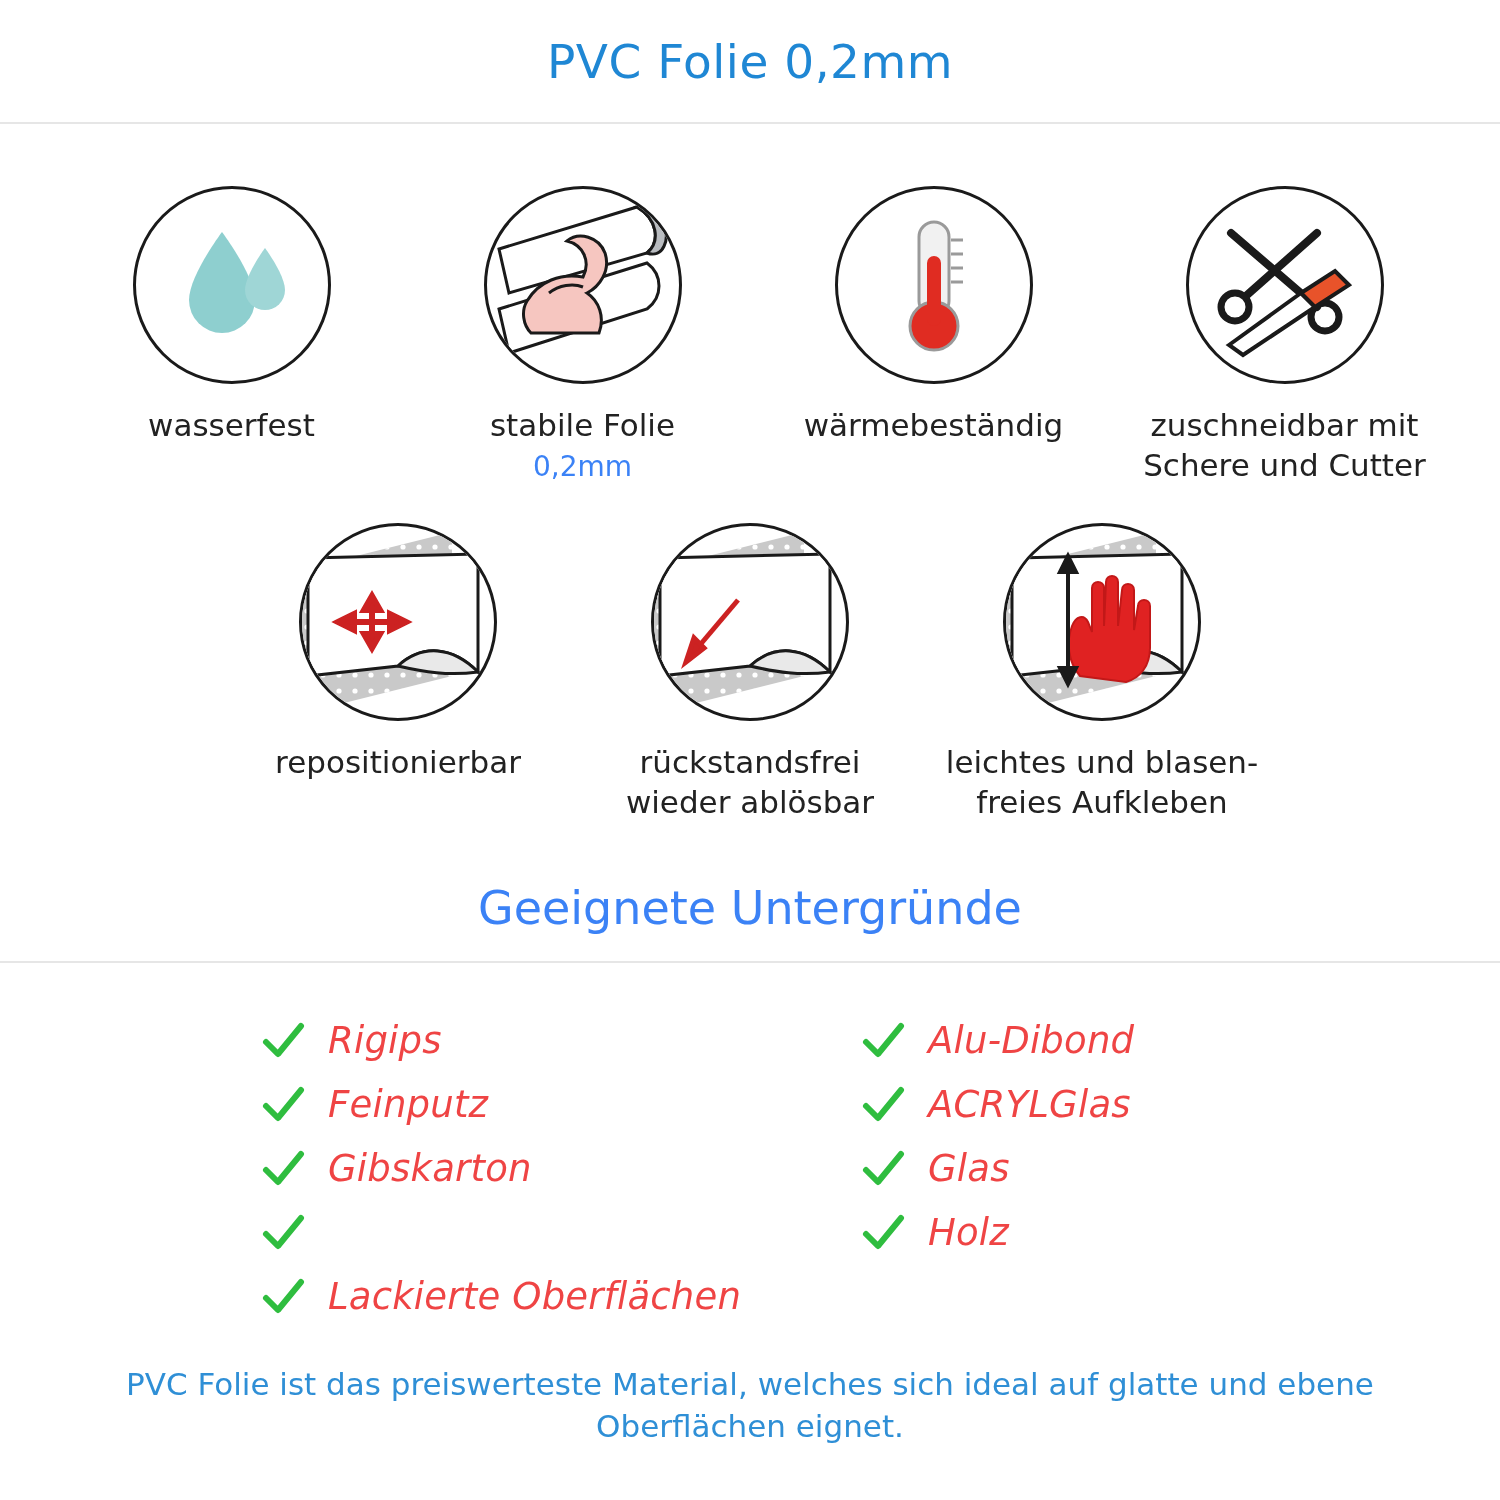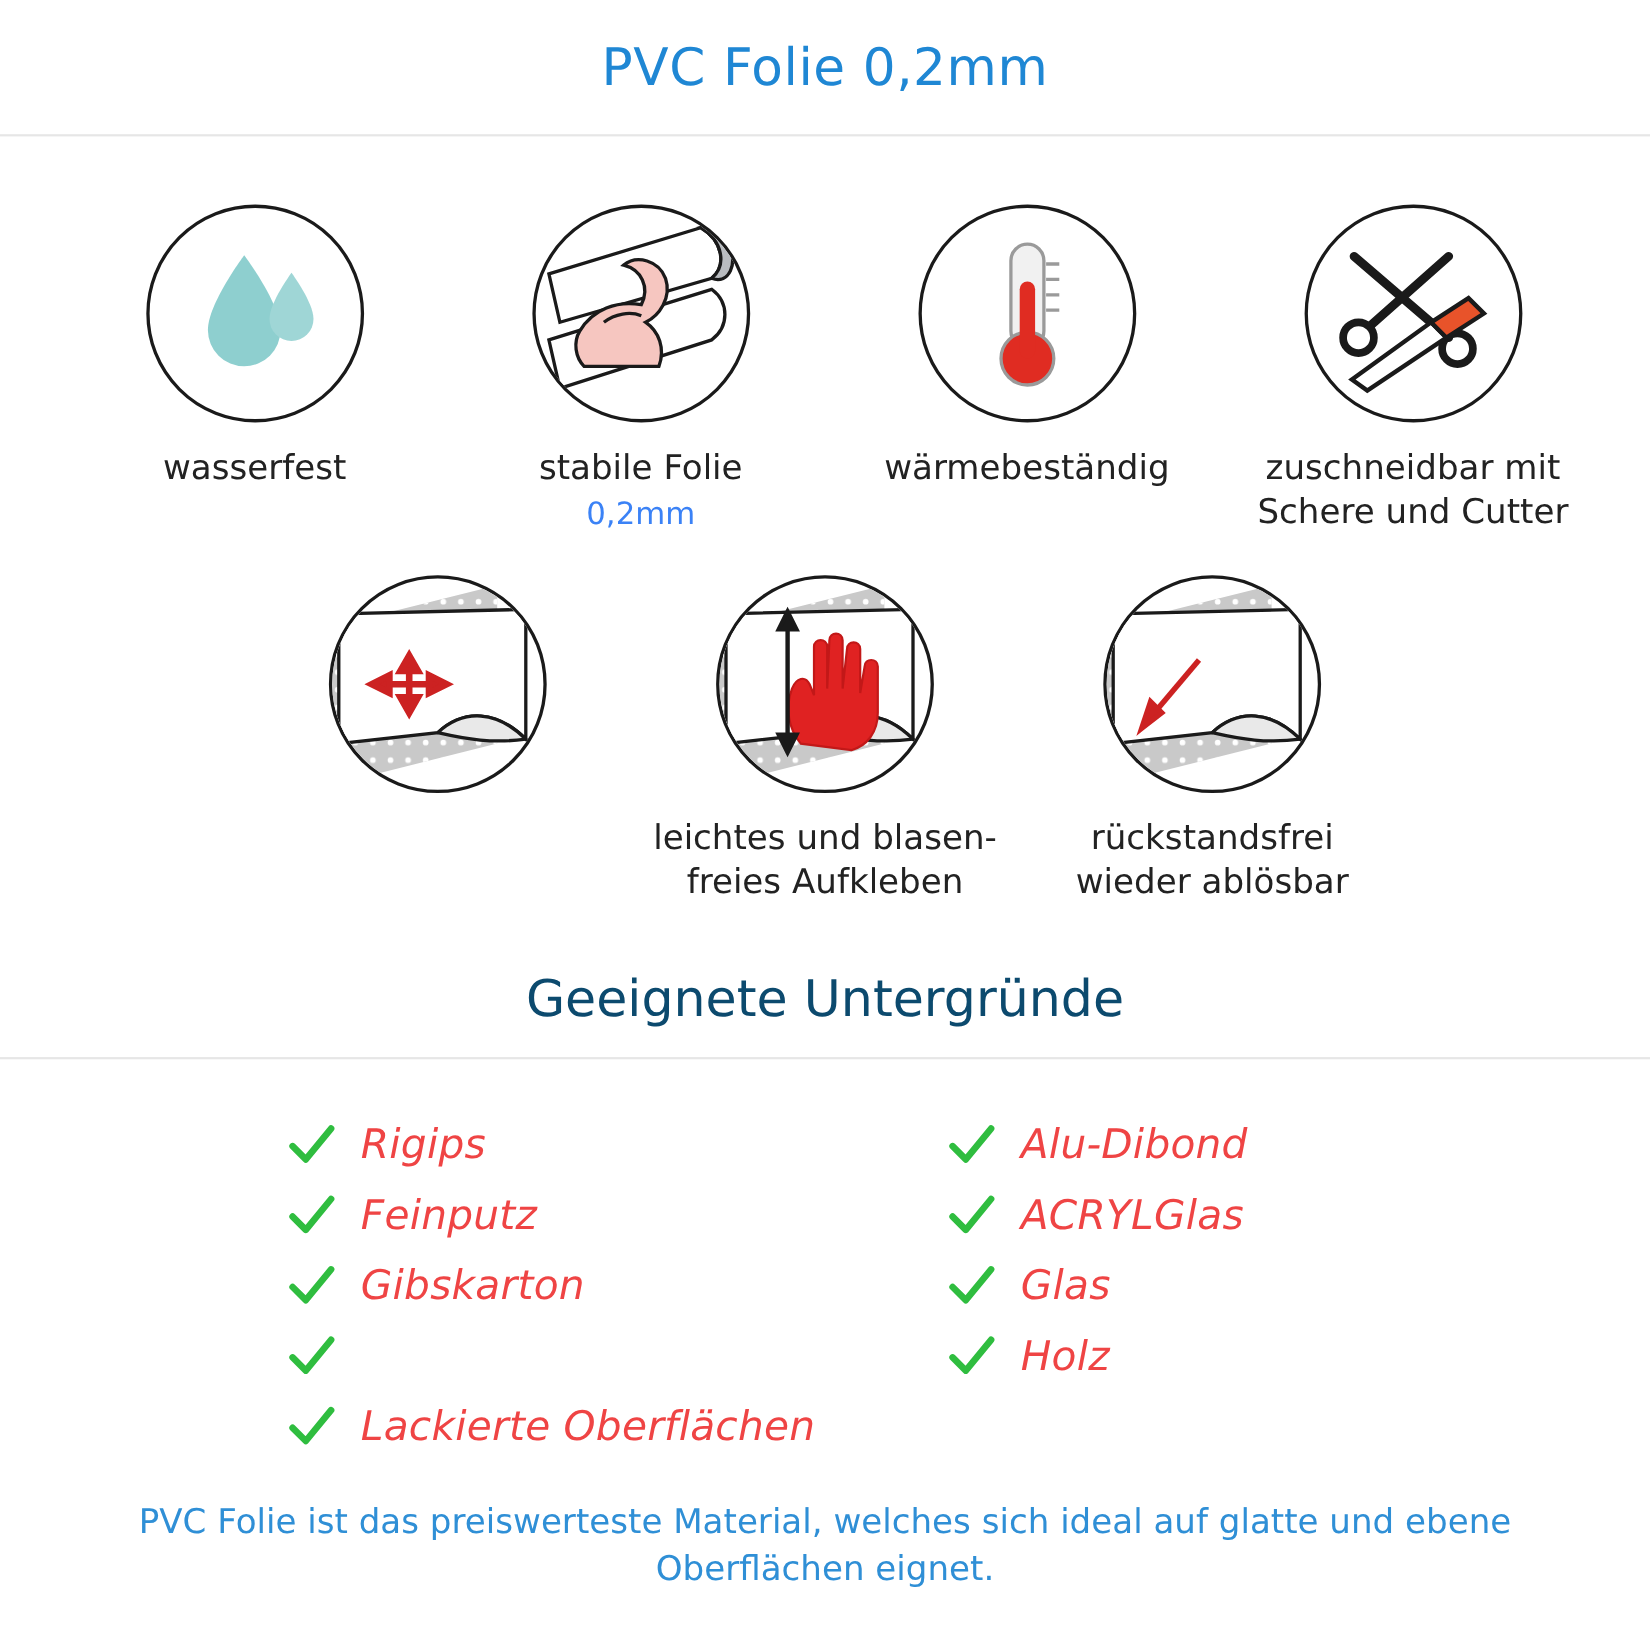--- a/index.html
+++ b/index.html
@@ -89,21 +89,21 @@
 
   
   .section-title-wrap {
     margin-top: 58px;
     text-align: center;
     padding-bottom: 26px;
     border-bottom: 2px solid #e6e6e6;
   }
   .section-title {
     font-size: 46px;
-    color: #0c4a6e;
+    color: #3b82f6;
   }
 
   
   .surfaces {
     display: flex;
     padding: 46px 0 0 0;
     justify-content: center;
   }
   .surf-col {
     width: 620px;
@@ -229,45 +229,21 @@
           <g stroke="#cc2222" stroke-width="6" fill="#cc2222">
             <line x1="44" y1="96" x2="96" y2="96"></line>
             <polygon points="36,96 52,88 52,104"></polygon>
             <polygon points="104,96 88,88 88,104"></polygon>
             <line x1="70" y1="78" x2="70" y2="114"></line>
             <polygon points="70,70 62,84 78,84"></polygon>
             <polygon points="70,122 62,108 78,108"></polygon>
           </g>
         </svg>
       </div>
-    </div>
-
-    <div class="feature">
-      <div class="circle">
-        <svg width="192" height="192" viewBox="0 0 192 192">
-          <defs>
-            <pattern id="dots3" width="16" height="16" patternUnits="userSpaceOnUse">
-              <circle cx="5" cy="5" r="2.6" fill="#ffffff"></circle>
-            </pattern>
-          </defs>
-          <path d="M-10 46 L150 6 L150 150 L-10 190 Z" fill="#c9c9c9"></path>
-          <path d="M-10 46 L150 6 L150 150 L-10 190 Z" fill="url(#dots3)"></path>
-          <path d="M6 32 L176 28 L176 146 C150 120 120 118 96 140 L6 150 Z" fill="#ffffff" stroke="#1a1a1a" stroke-width="3"></path>
-          <path d="M176 146 C150 120 120 118 96 140 C122 146 146 150 176 146 Z" fill="#e9e9e9" stroke="#1a1a1a" stroke-width="3"></path>
-
-          <path d="M74 150 C62 136 60 116 66 100 C70 90 78 88 82 96 L86 106 L86 62 C86 54 98 54 98 62 L98 100 L100 56 C100 48 112 48 112 56 L112 100 L116 64 C116 56 128 56 128 64 L128 104 L132 80 C132 72 144 72 144 80 L144 122 C144 140 134 152 120 156 Z" fill="#e02222" stroke="#c21818" stroke-width="2"></path>
-
-          <g stroke="#1a1a1a" stroke-width="4" fill="#1a1a1a">
-            <line x1="62" y1="42" x2="62" y2="146"></line>
-            <polygon points="62,30 54,46 70,46"></polygon>
-            <polygon points="62,158 54,142 70,142"></polygon>
-          </g>
-        </svg>
-      </div>
-      <div class="feature-label">leichtes und blasen- freies Aufkleben</div>
+      <div class="feature-label">repositionierbar</div>
     </div>
 
     <div class="feature">
       <div class="circle">
         <svg width="192" height="192" viewBox="0 0 192 192">
           <defs>
             <pattern id="dots2" width="16" height="16" patternUnits="userSpaceOnUse">
               <circle cx="5" cy="5" r="2.6" fill="#ffffff"></circle>
             </pattern>
           </defs>
@@ -277,20 +253,45 @@
           <path d="M176 146 C150 120 120 118 96 140 C122 146 146 150 176 146 Z" fill="#e9e9e9" stroke="#1a1a1a" stroke-width="3"></path>
           <g stroke="#cc2222" stroke-width="5" fill="#cc2222">
             <line x1="84" y1="74" x2="40" y2="126"></line>
             <polygon points="32,136 50,122 40,112"></polygon>
           </g>
         </svg>
       </div>
       <div class="feature-label">rückstandsfrei wieder ablösbar</div>
     </div>
 
+    <div class="feature">
+      <div class="circle">
+        <svg width="192" height="192" viewBox="0 0 192 192">
+          <defs>
+            <pattern id="dots3" width="16" height="16" patternUnits="userSpaceOnUse">
+              <circle cx="5" cy="5" r="2.6" fill="#ffffff"></circle>
+            </pattern>
+          </defs>
+          <path d="M-10 46 L150 6 L150 150 L-10 190 Z" fill="#c9c9c9"></path>
+          <path d="M-10 46 L150 6 L150 150 L-10 190 Z" fill="url(#dots3)"></path>
+          <path d="M6 32 L176 28 L176 146 C150 120 120 118 96 140 L6 150 Z" fill="#ffffff" stroke="#1a1a1a" stroke-width="3"></path>
+          <path d="M176 146 C150 120 120 118 96 140 C122 146 146 150 176 146 Z" fill="#e9e9e9" stroke="#1a1a1a" stroke-width="3"></path>
+
+          <path d="M74 150 C62 136 60 116 66 100 C70 90 78 88 82 96 L86 106 L86 62 C86 54 98 54 98 62 L98 100 L100 56 C100 48 112 48 112 56 L112 100 L116 64 C116 56 128 56 128 64 L128 104 L132 80 C132 72 144 72 144 80 L144 122 C144 140 134 152 120 156 Z" fill="#e02222" stroke="#c21818" stroke-width="2"></path>
+
+          <g stroke="#1a1a1a" stroke-width="4" fill="#1a1a1a">
+            <line x1="62" y1="42" x2="62" y2="146"></line>
+            <polygon points="62,30 54,46 70,46"></polygon>
+            <polygon points="62,158 54,142 70,142"></polygon>
+          </g>
+        </svg>
+      </div>
+      <div class="feature-label">leichtes und blasen- freies Aufkleben</div>
+    </div>
+
   </div>
 
   <div class="section-title-wrap">
     <div class="section-title">Geeignete Untergründe</div>
   </div>
 
   <div class="surfaces">
     <div class="surf-col">
       <div class="surf-item">
         <svg class="check" viewBox="0 0 46 46">

